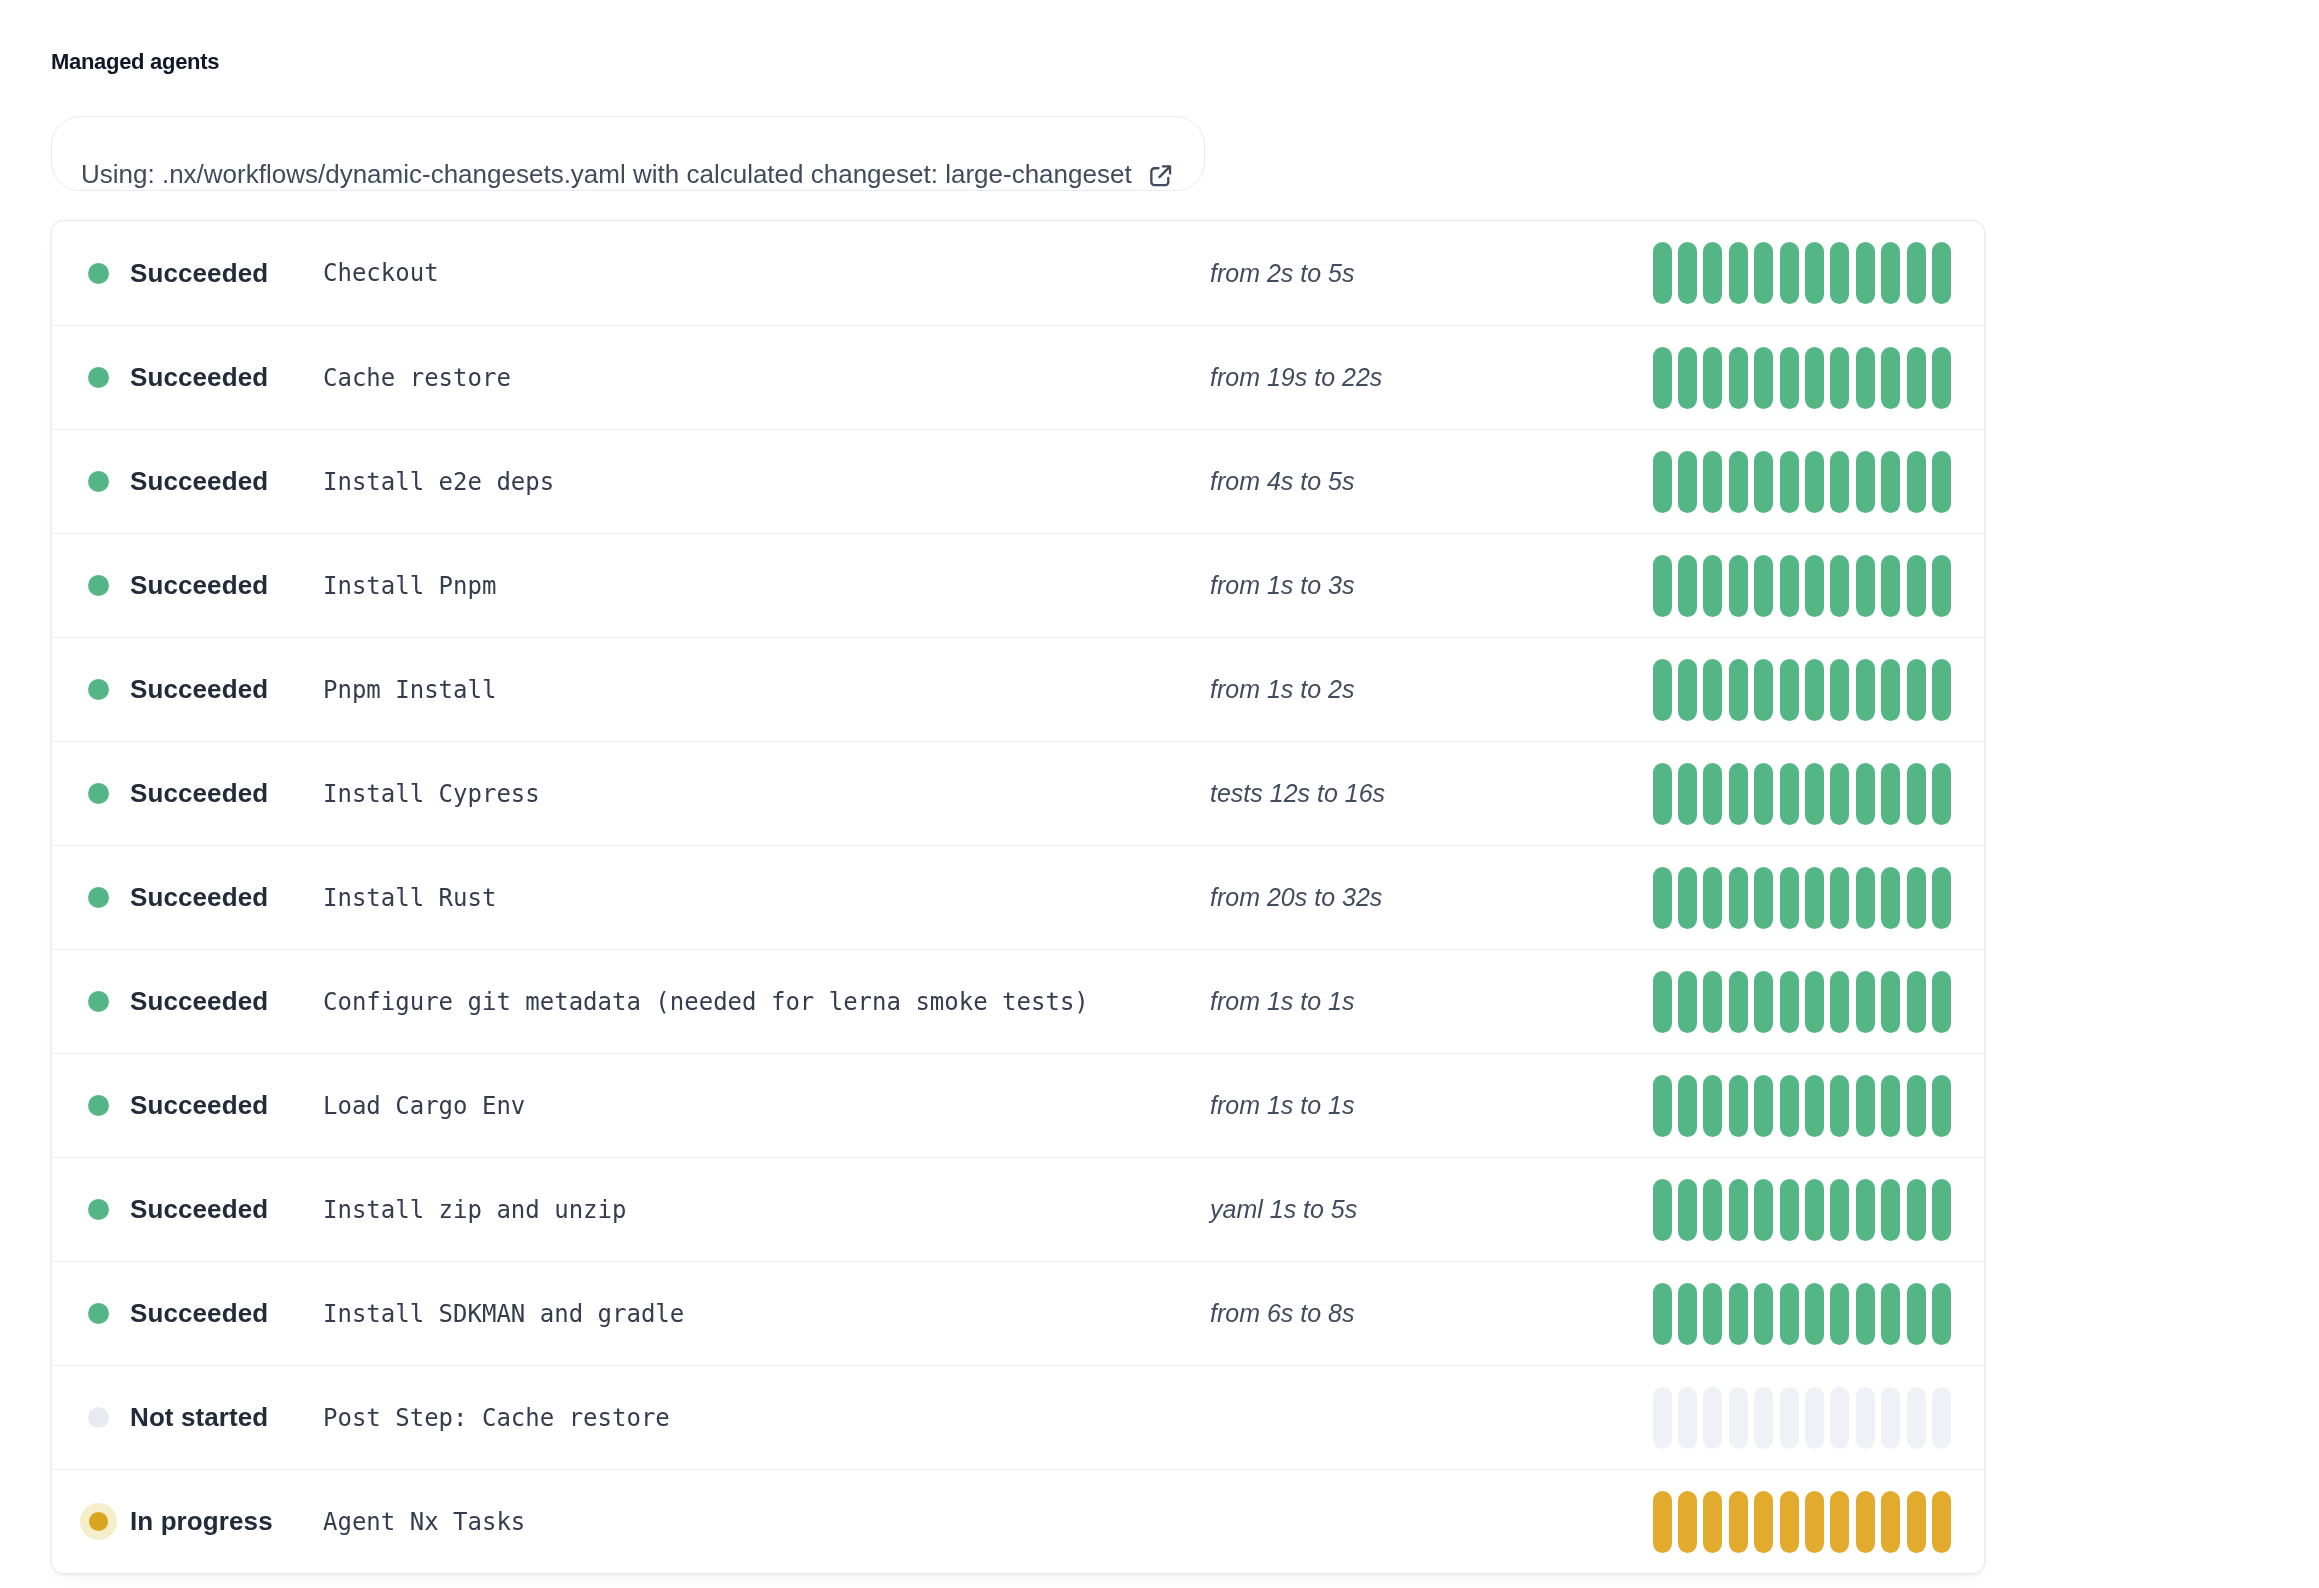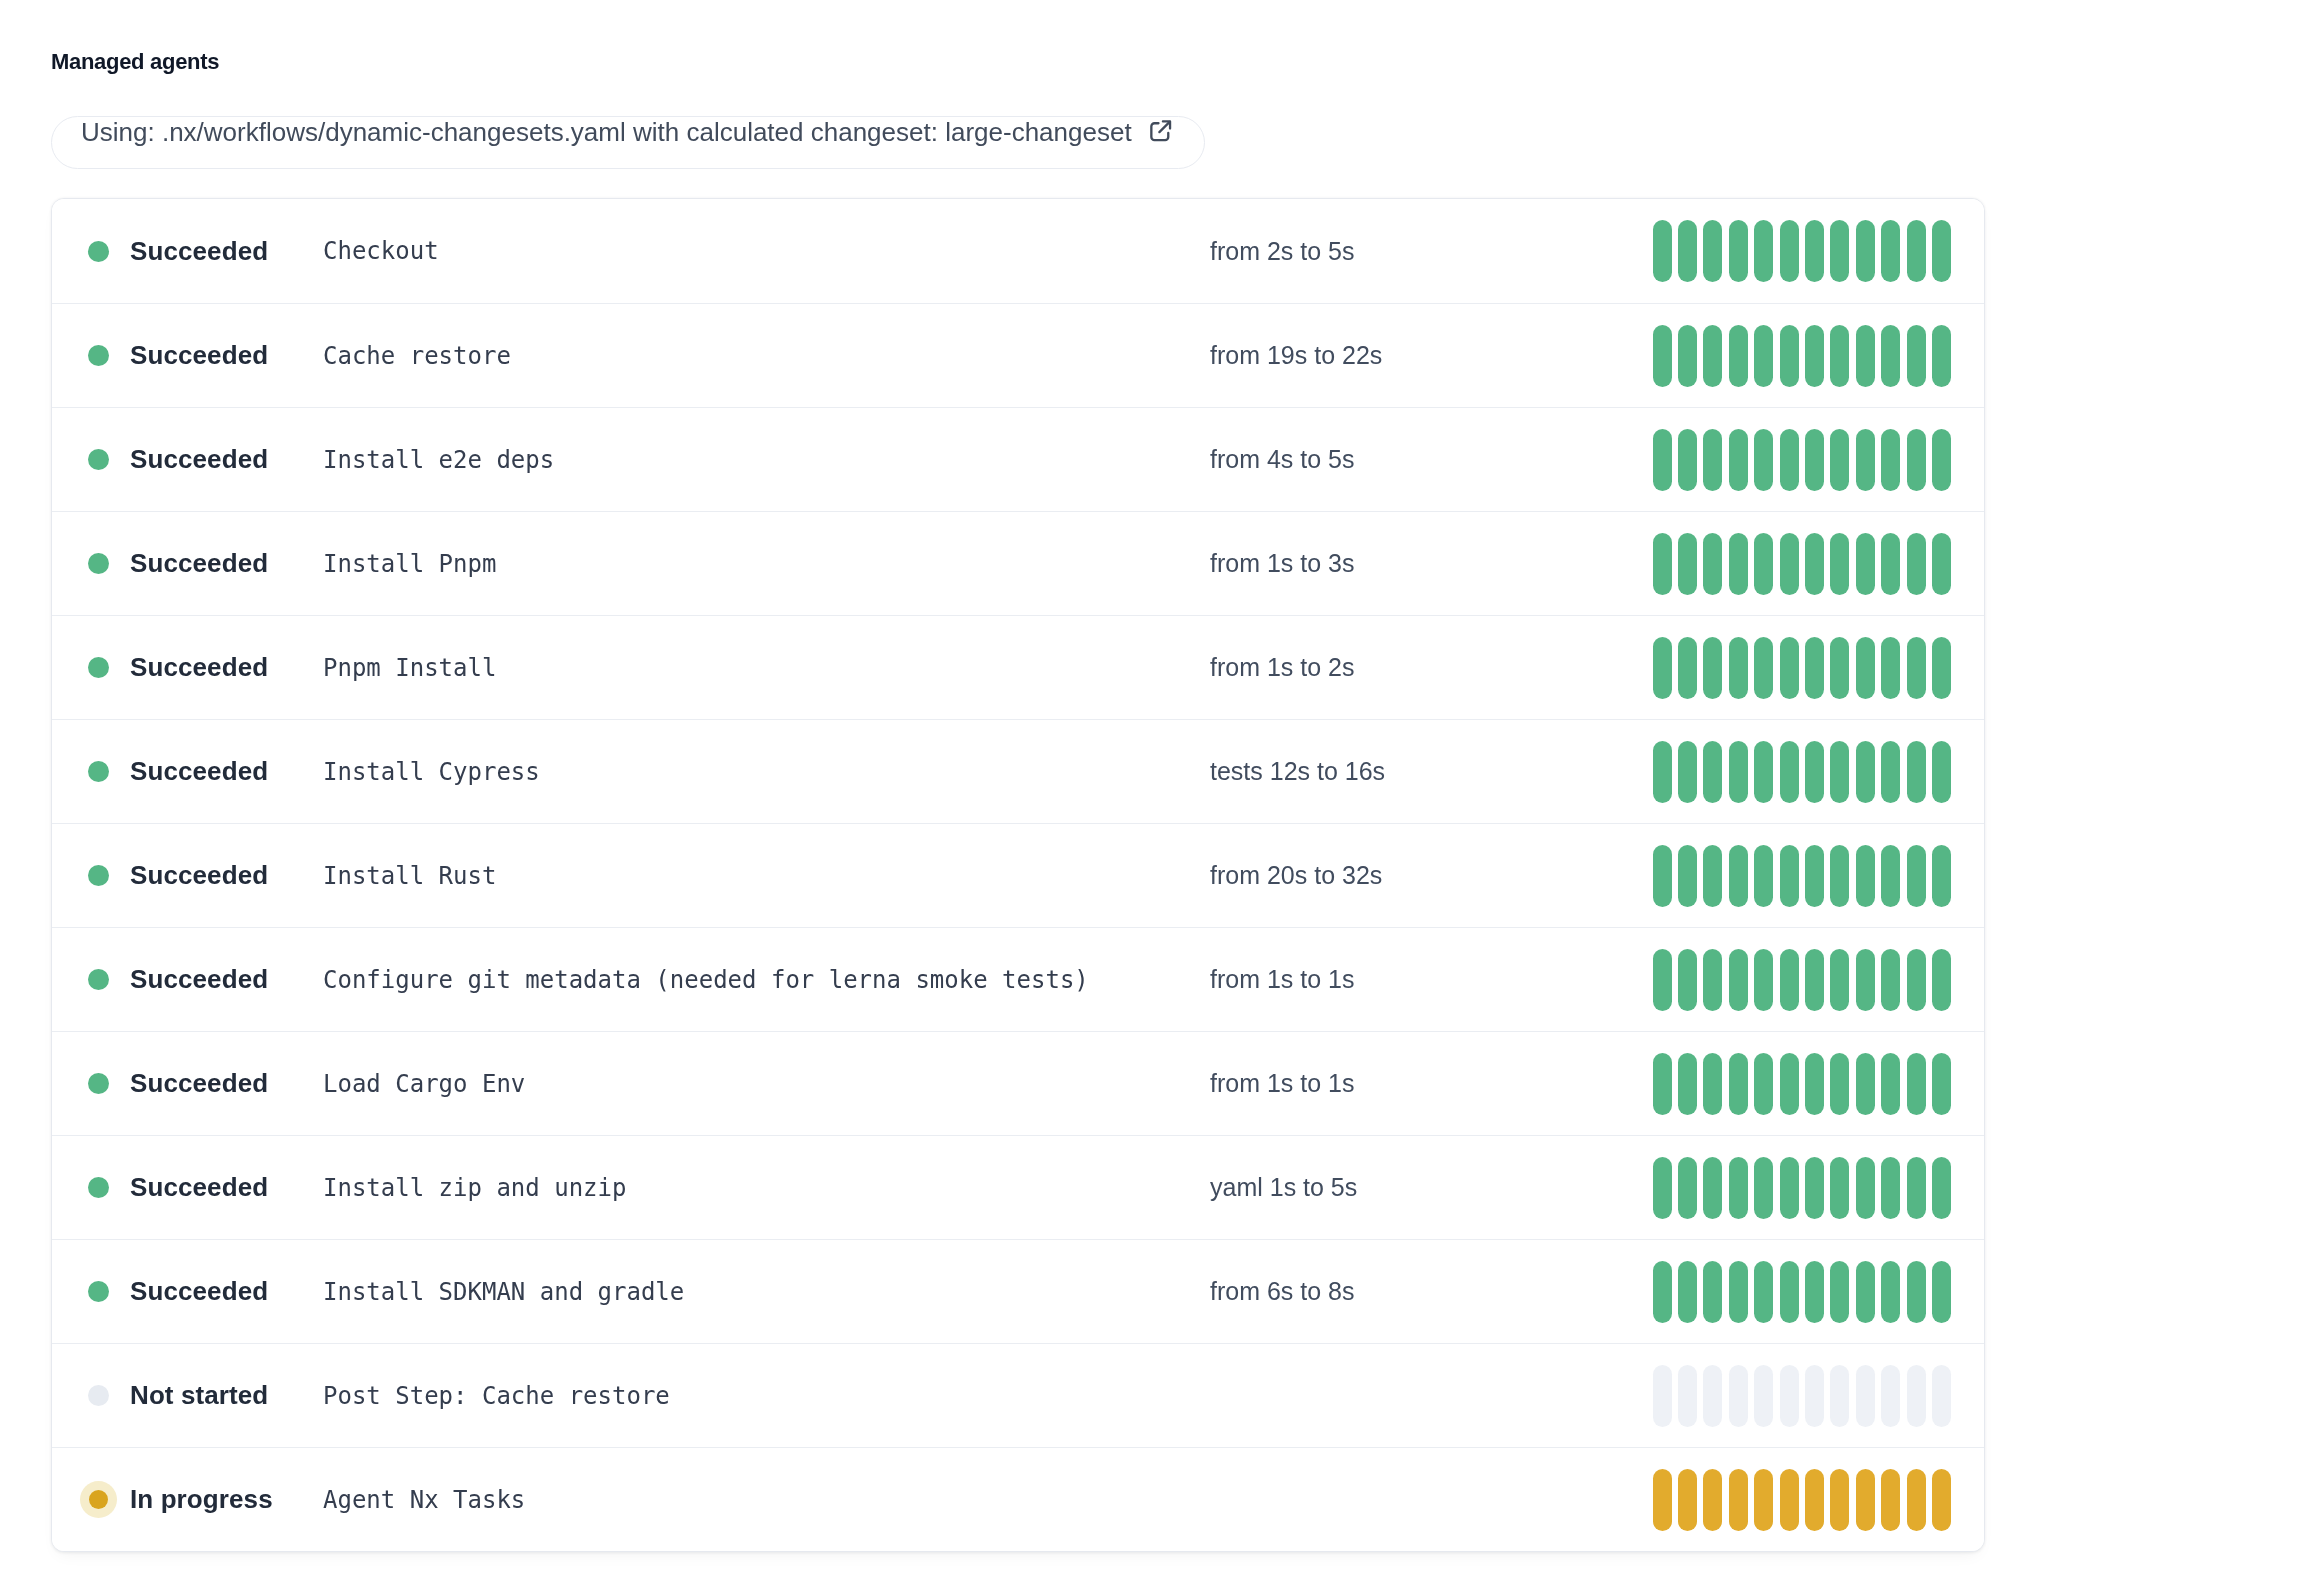--- a/index.html
+++ b/index.html
@@ -17,23 +17,23 @@
     margin: 42px 16px 0 51px;
     font-size: 22px;
     line-height: 40px;
     font-weight: 700;
     letter-spacing: -0.3px;
     color: #101828;
   }
 
   .banner {
     margin: 34px 0 0 51px;
-    height: 53px;
+    height: 75px;
     display: inline-flex;
-    align-items: flex-start;
+    align-items: flex-end;
     gap: 14.7px;
     padding: 0 29px;
     border: 1.8px solid #e8ebf1;
     border-radius: 29px;
     background: #ffffff;
     cursor: pointer;
   }
   .banner-text {
     font-size: 26px;
     color: #414b5b;
@@ -85,20 +85,21 @@
 
   .step {
     font-family: "DejaVu Sans Mono", "Liberation Mono", monospace;
     font-size: 24px;
     color: #343d4e;
     white-space: nowrap;
   }
 
   .duration {
     font-size: 25px;
+    font-style: italic;
     color: #414c5e;
     white-space: nowrap;
   }
 
   .bar { display: flex; gap: 6.4px; }
   .seg { width: 19px; height: 62px; border-radius: 9.6px; background: #eef1f6; }
   .row.succeeded .seg   { background: var(--green); }
   .row.in-progress .seg { background: var(--yellow); }
   .row.not-started .seg { background: var(--gray-seg); }
 </style>

